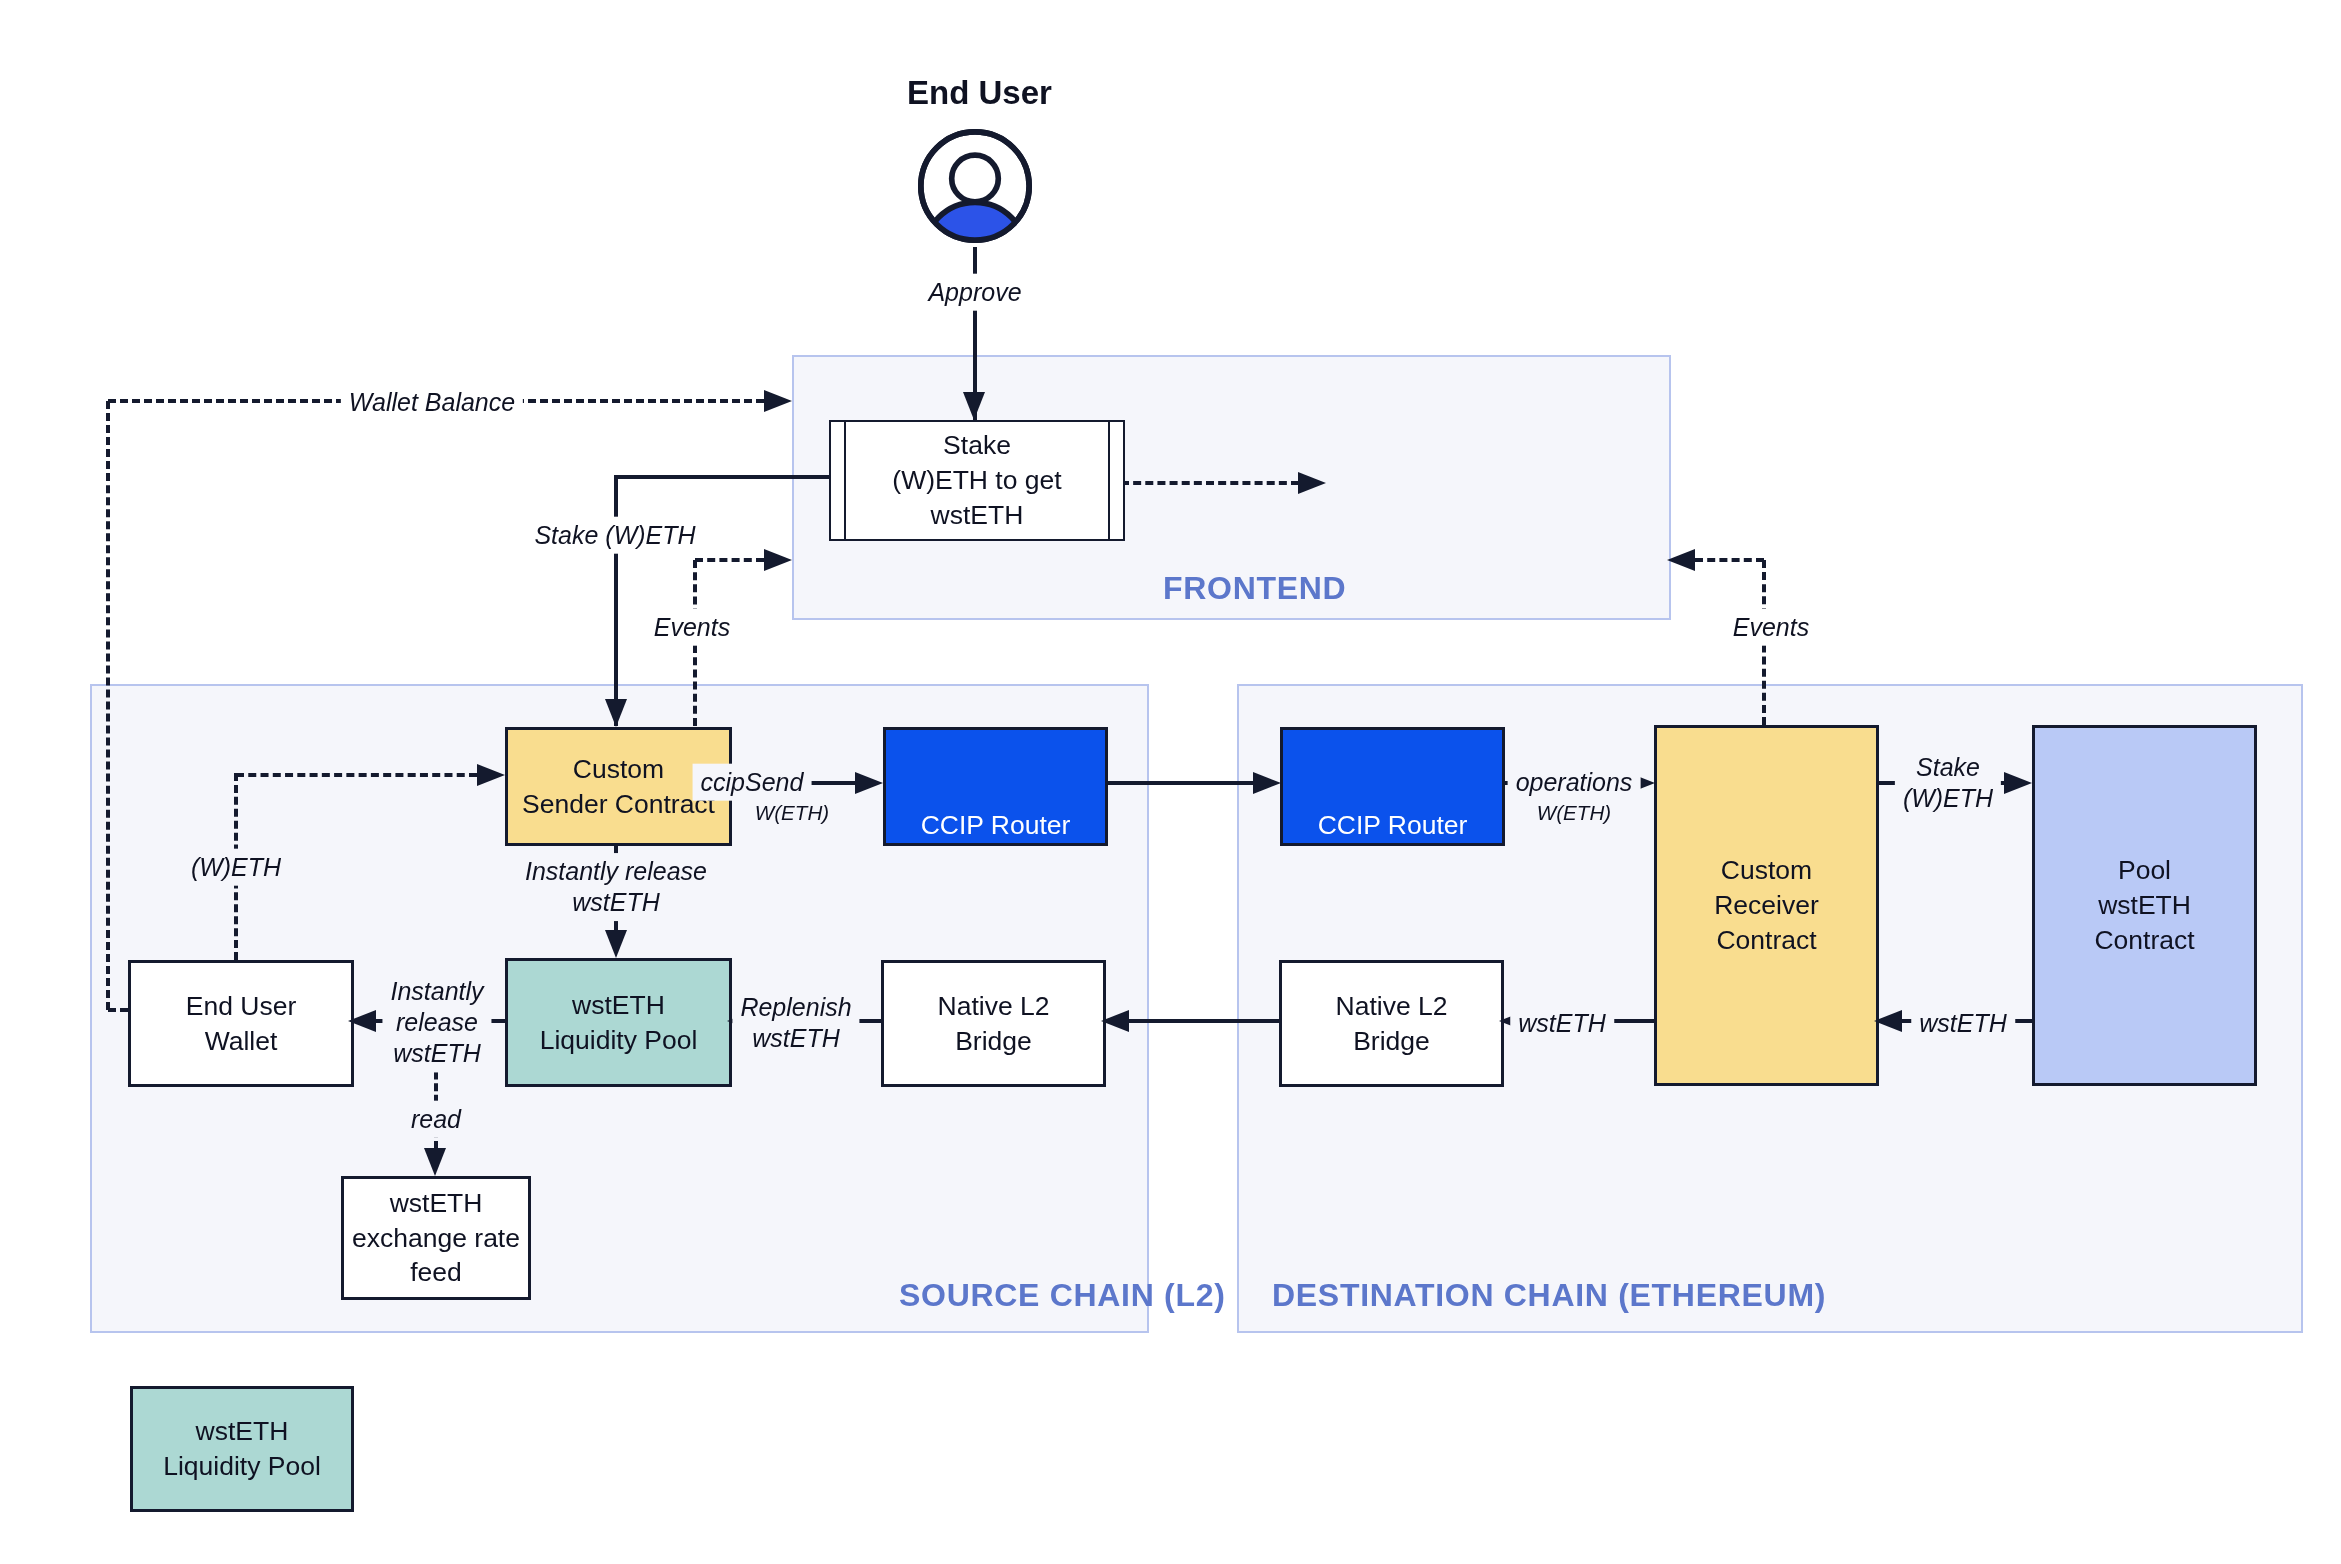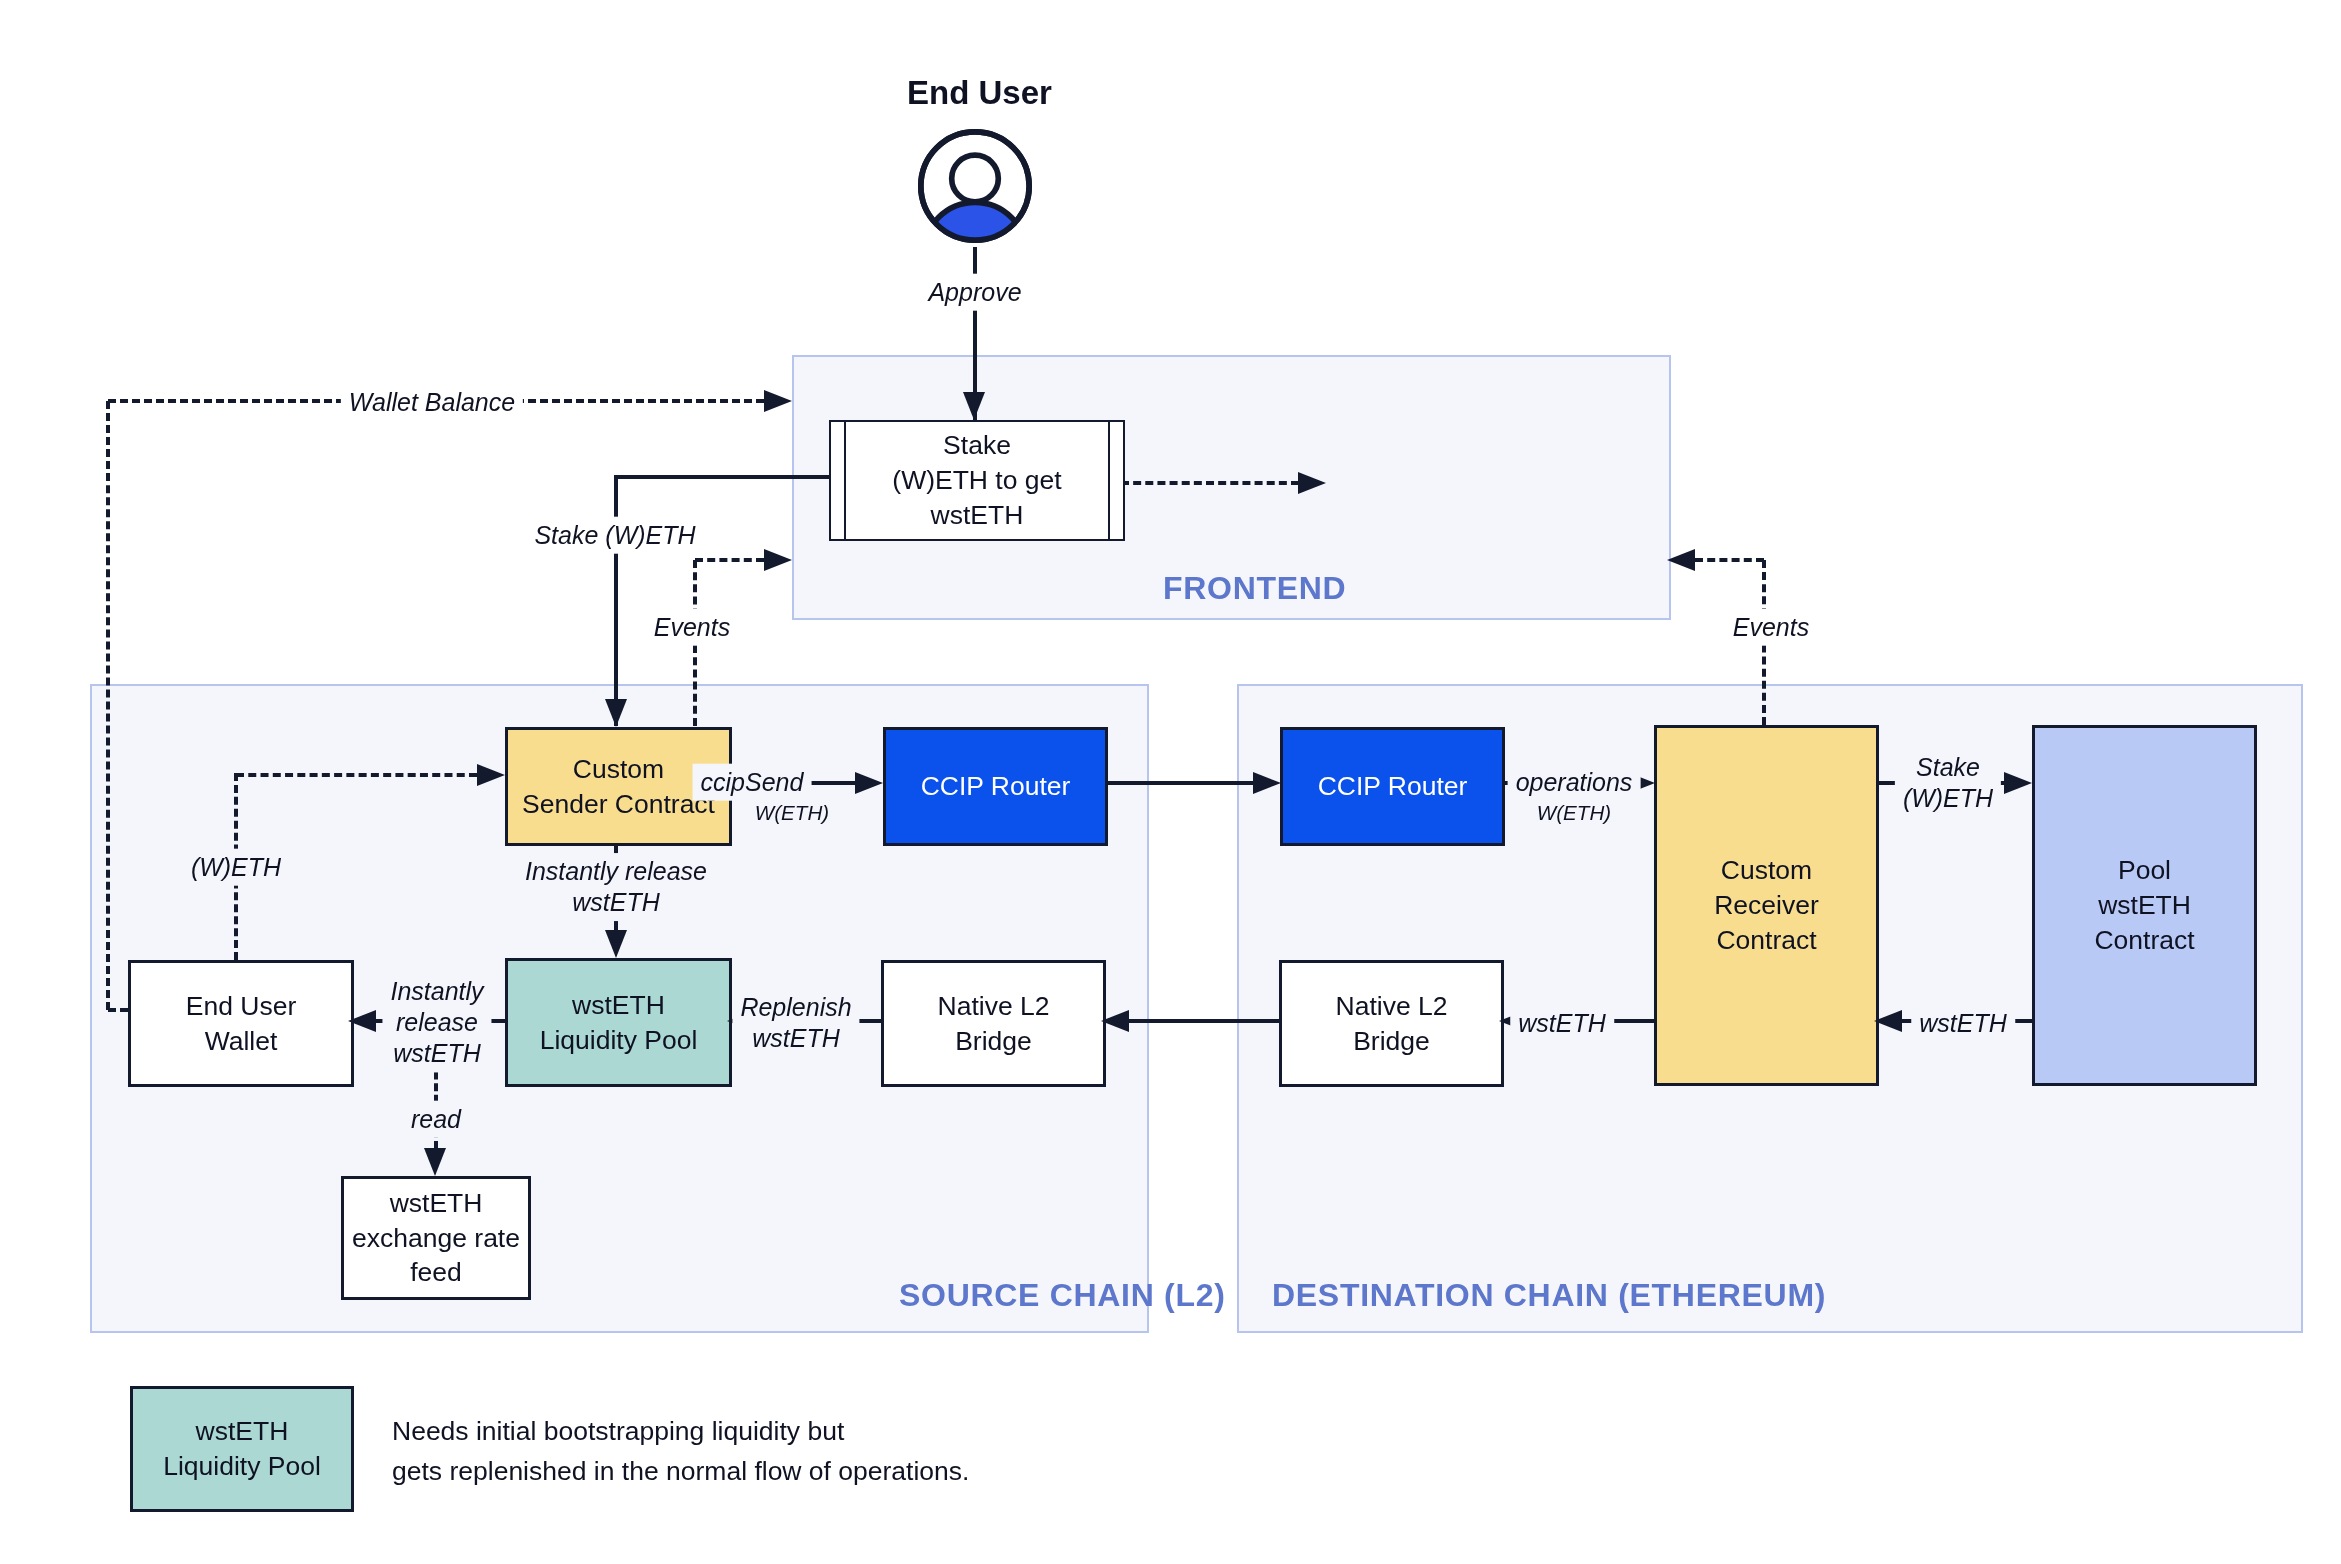--- a/index.html
+++ b/index.html
@@ -10,21 +10,21 @@
   }
   html,body{margin:0;padding:0;background:#ffffff;}
   .canvas{position:relative;width:2342px;height:1564px;background:#ffffff;overflow:hidden;
           font-family:"Liberation Sans","DejaVu Sans",sans-serif;color:var(--c-text);}
   .region{position:absolute;background:var(--c-region_fill);border:2px solid var(--c-region_border);z-index:0;}
   .region-label{position:absolute;font-weight:700;font-size:32px;letter-spacing:0.7px;color:var(--c-region_label);z-index:5;}
   .node{position:absolute;border:3.3px solid var(--c-node_border);background:#fff;display:flex;
         align-items:center;justify-content:center;text-align:center;z-index:2;}
   .node .lbl{font-size:26.5px;line-height:1.32;white-space:pre-line;}
   .node.yellow{background:var(--c-yellow_node);}
-  .node.blue{background:var(--c-blue_node);color:#fff;}
+  .node.blue{background:var(--c-blue_node);color:#fff;align-items:flex-end;}
   .node.teal{background:var(--c-teal_node);}
   .node.lavender{background:var(--c-lavender_node);}
   .node.subroutine{border-width:2.7px;}
   .node.subroutine::before,.node.subroutine::after{content:"";position:absolute;top:0;bottom:0;width:0;
         border-left:2.7px solid var(--c-node_border);}
   .node.subroutine::before{left:13.3px;}
   .node.subroutine::after{right:13.3px;}
   .hline,.vline{position:absolute;background:var(--c-arrow);z-index:1;}
   .hline{height:4px;}
   .vline{width:4px;}
@@ -197,17 +197,15 @@
 
   <div class="vdash" style="left:234px;top:773px;height:187px;"></div>
   <div class="hdash" style="left:236px;top:773px;width:241px;"></div>
   <div class="ah right" style="left:477px;top:764px;"></div>
   <div class="elabel bg-region" style="left:236px;top:867px;">(W)ETH</div>
 
   <div class="node teal" style="left:130px;top:1386px;width:218px;height:120px;">
     <span class="lbl">wstETH
 Liquidity Pool</span>
   </div>
-  <div class="legend-note" style="left:392px;top:1412px;">Needs initial bootstrapping liquidity but
-gets replenished in the normal flow of operations.</div>
 
 </div>
 
 
 </body></html>

